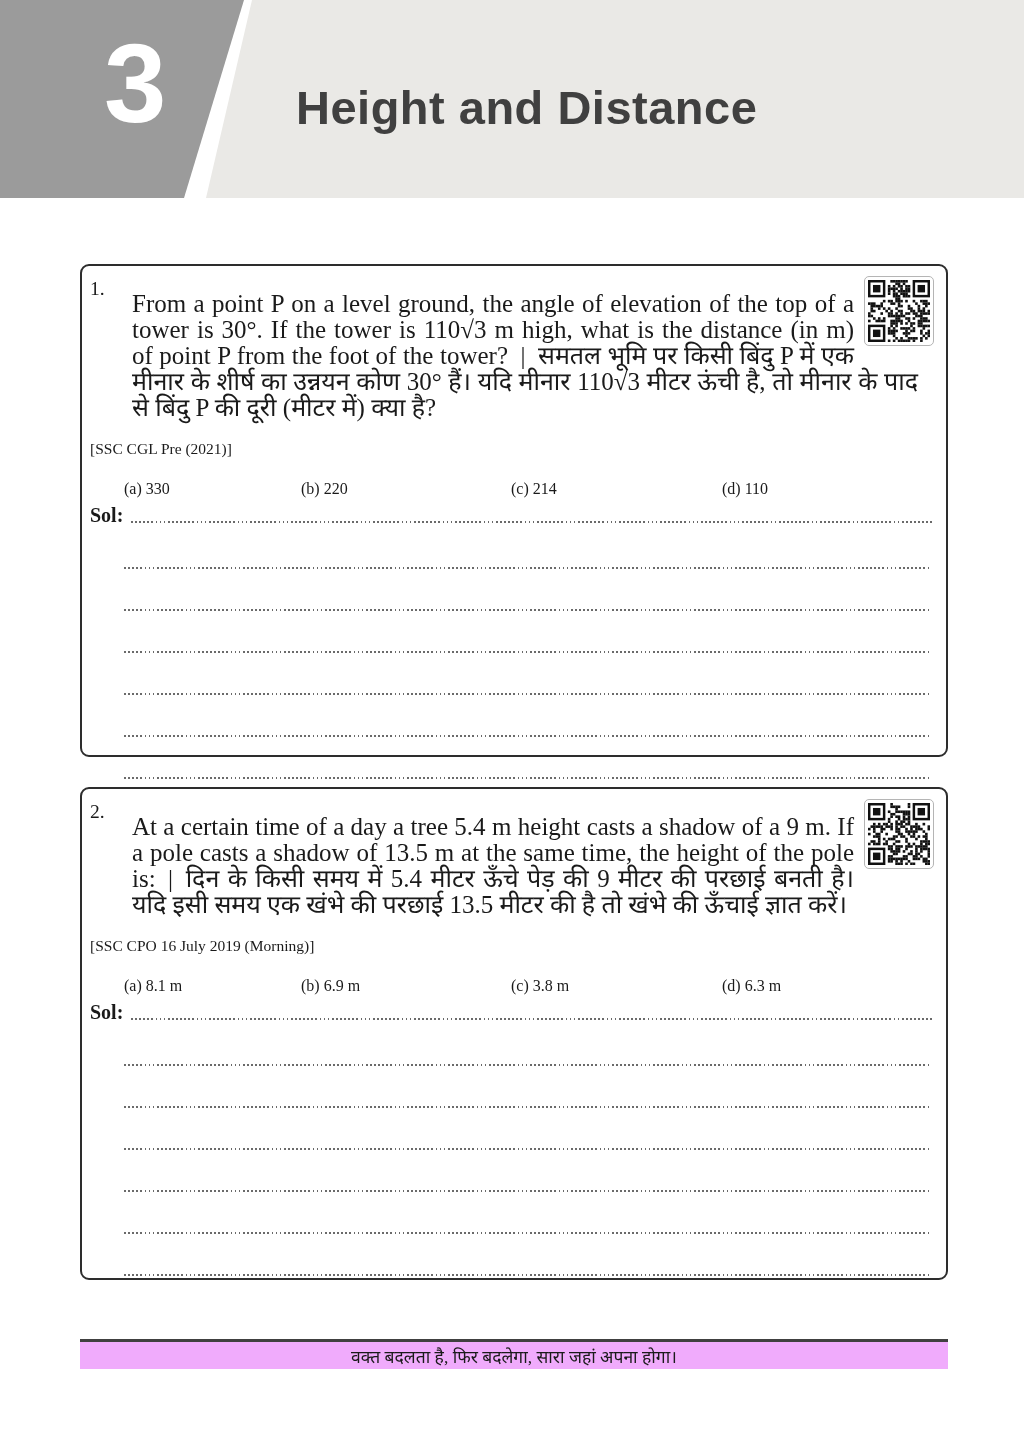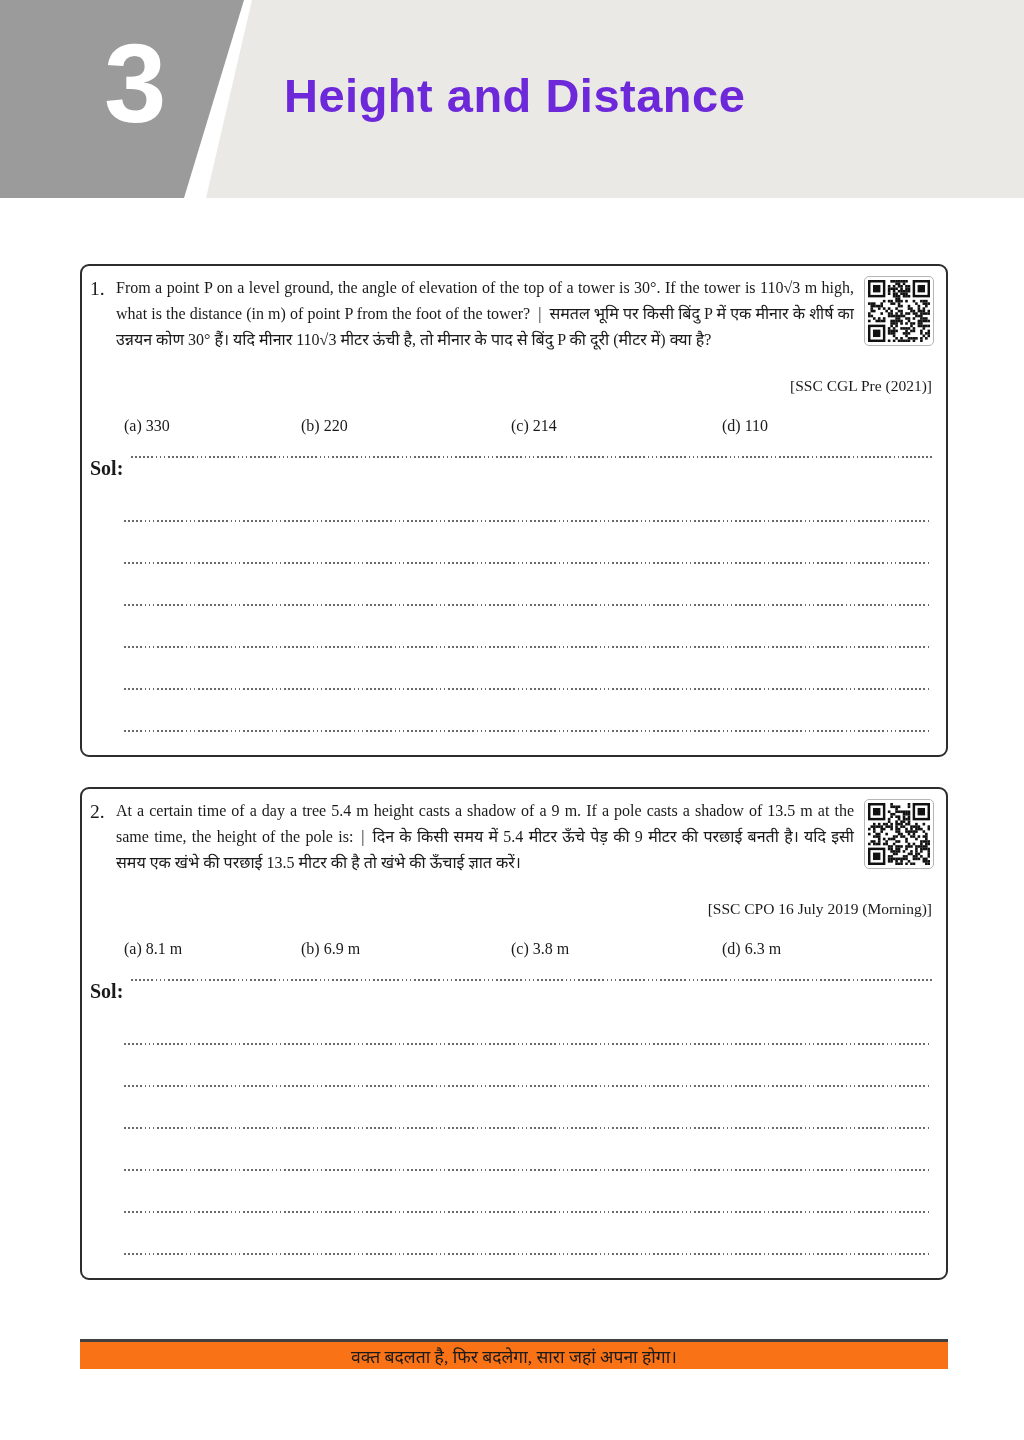--- a/index.html
+++ b/index.html
@@ -33,25 +33,25 @@
     position:absolute;
     left:104px;top:28px;
     font-family:"Liberation Sans", sans-serif;
     font-weight:bold;
     font-size:112px;line-height:1;
     color:#ffffff;
   }
   .page-title{
     position:absolute;
     left:284px;top:72px;
-    margin:0;
+    margin:12px;
     font-family:"Liberation Sans", sans-serif;
     font-weight:bold;
     font-size:47px;line-height:47px;
-    color:#6d28d9;
+    color:#404040;
     letter-spacing:0.5px;
   }
 
   
   .content{ margin-left:80px; width:868px; }
 
   .qbox{
     box-sizing:border-box;
     width:868px;height:493px;
     border:2px solid #2d2d2d;
@@ -74,60 +74,59 @@
     float:right;
     width:62px;height:62px;
     padding:3px;
     border:1px solid #b5b5b5;
     border-radius:5px;
     margin:1px 0 7px 10px;
     background:#fff;
   }
   .qr svg{ width:62px;height:62px;display:block; }
   .qtext{
-    margin:0;
-    font-size:16px;
+    margin:16px;
+    font-size:25px;
     line-height:26px;
     text-align:justify;
   }
   .source{
-    text-align:right;
     font-size:15.5px;
-    margin-top:24px;
+    margin-top:3px;
     padding-right:2px;
   }
   .options{
     display:grid;
     grid-template-columns:177px 210px 211px 1fr;
     margin:22px 0 0 34px;
     font-size:16px;
   }
   .solrow{
-    display:flex;
-    margin-top:21px;
+    display:flex;align-items:flex-end;
+    margin-top:5px;
   }
   .sol-label{
     font-weight:bold;
     font-size:20px;
     line-height:24px;
   }
   .dotline{
     height:2px;
     background-image:repeating-linear-gradient(90deg,#6a6a6a 0 1.7px,transparent 1.7px 4.1px);
   }
   .solrow .dotline{ flex:1; margin:0 2px 4px 8px; }
   .sol-line{ margin:40px 2px 0 34px; }
 
   
   .footer-bar{
     box-sizing:border-box;
     margin:59px 0 0 80px;
     width:868px;height:30px;
     border-top:3px solid #404040;
-    background:#f97316;
+    background:#f0abfc;
     display:flex;align-items:center;justify-content:center;
     font-size:17.5px;
     color:#1a1a1a;
   }
 </style>
 </head>
 <body>
 
 <header class="header">
   <div class="white-wedge"></div>

